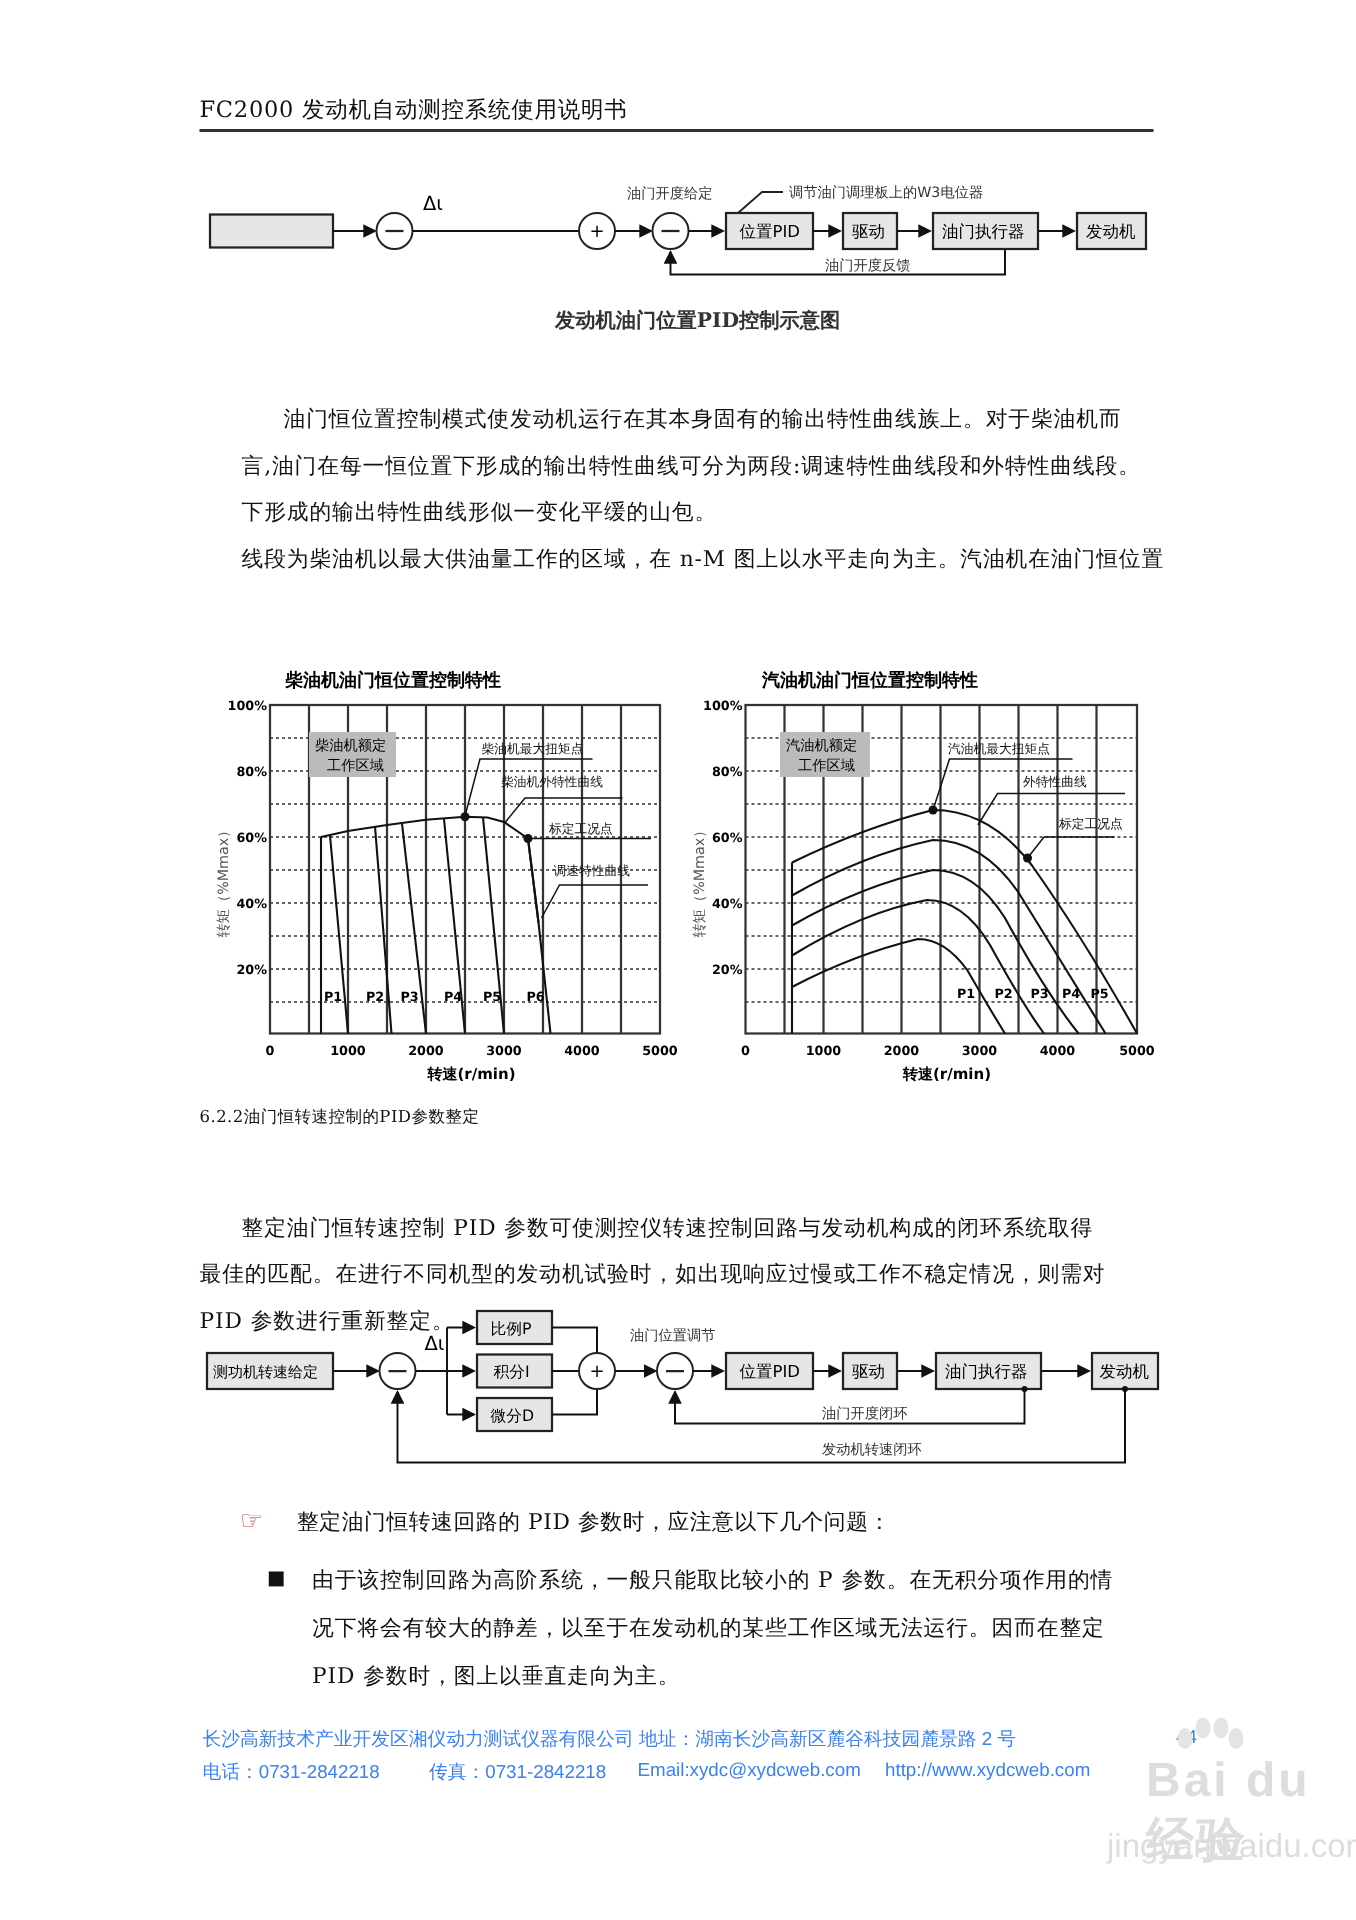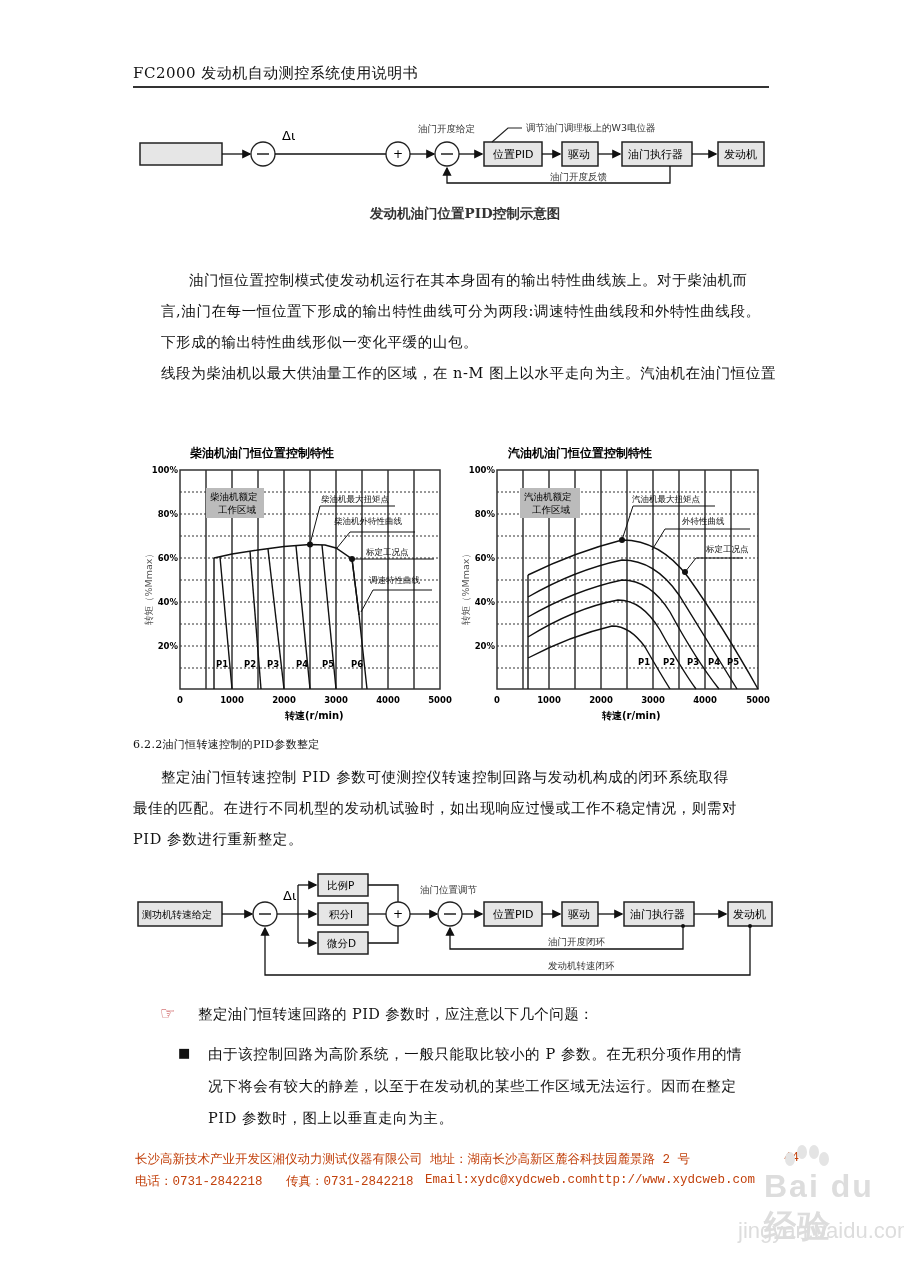--- a/index.html
+++ b/index.html
@@ -3,21 +3,21 @@
 <meta charset="utf-8">
 <style>
   html,body{margin:0;padding:0;background:#fff;}
   body{width:904px;height:1280px;position:relative;overflow:hidden;font-family:"DejaVu Serif","Liberation Serif",serif;color:#111;}
   .abs{position:absolute;}
   .hdr{left:133px;top:64px;font-size:15px;letter-spacing:0.5px;}
   .hdr-rule{left:133px;top:86px;width:636px;height:2px;background:#333;}
   .para{font-size:14.5px;line-height:31px;letter-spacing:0.6px;}
   .caption{font-size:13.5px;color:#333;font-weight:bold;}
   .sec{font-size:11px;letter-spacing:0.3px;}
-  .footer{font-family:Liberation Mono, monospace;font-size:12.5px;color:#c2410c;}
+  .footer{font-family:Liberation Sans, sans-serif;font-size:12.5px;color:#3b82f6;}
   svg text{font-family:"DejaVu Sans","Liberation Sans",sans-serif;}
   .wm{font-family:"Liberation Sans",sans-serif;color:#ddd;}
 </style>
 </head>
 <body>
 
 <div class="abs hdr">FC2000 发动机自动测控系统使用说明书</div>
 <div class="abs hdr-rule"></div>
 
 <div class="abs" style="left:130px;top:110px;width:650px;height:80px;">
@@ -221,21 +221,21 @@
       <text x="245" y="263">4000</text>
         <text x="298" y="263">5000</text>
     </g>
     <text x="142" y="279" font-size="10" font-weight="bold">转速(r/min)</text>
     <text x="0" y="0" font-size="9.5" fill="#555" transform="translate(9,185) rotate(-90)">转矩（%Mmax）</text>
   </svg>
 </div>
 
 <div class="abs sec" style="left:133px;top:737px;">6.2.2油门恒转速控制的PID参数整定</div>
 
-<div class="abs para" style="left:133px;top:762px;width:640px;">
+<div class="abs para" style="left:133px;top:804px;width:640px;">
   <div style="text-indent:28px;">整定油门恒转速控制 PID 参数可使测控仪转速控制回路与发动机构成的闭环系统取得</div>
   <div>最佳的匹配。在进行不同机型的发动机试验时，如出现响应过慢或工作不稳定情况，则需对</div>
   <div>PID 参数进行重新整定。</div>
 </div>
 
 <div class="abs" style="left:130px;top:865px;width:650px;height:120px;">
   <svg width="650" height="120" viewBox="0 0 650 120">
     <defs>
         <marker id="ar2" markerWidth="7" markerHeight="7" refX="6" refY="3.5" orient="auto">
           <path d="M0,0 L7,3.5 L0,7 z" fill="#111"></path>

